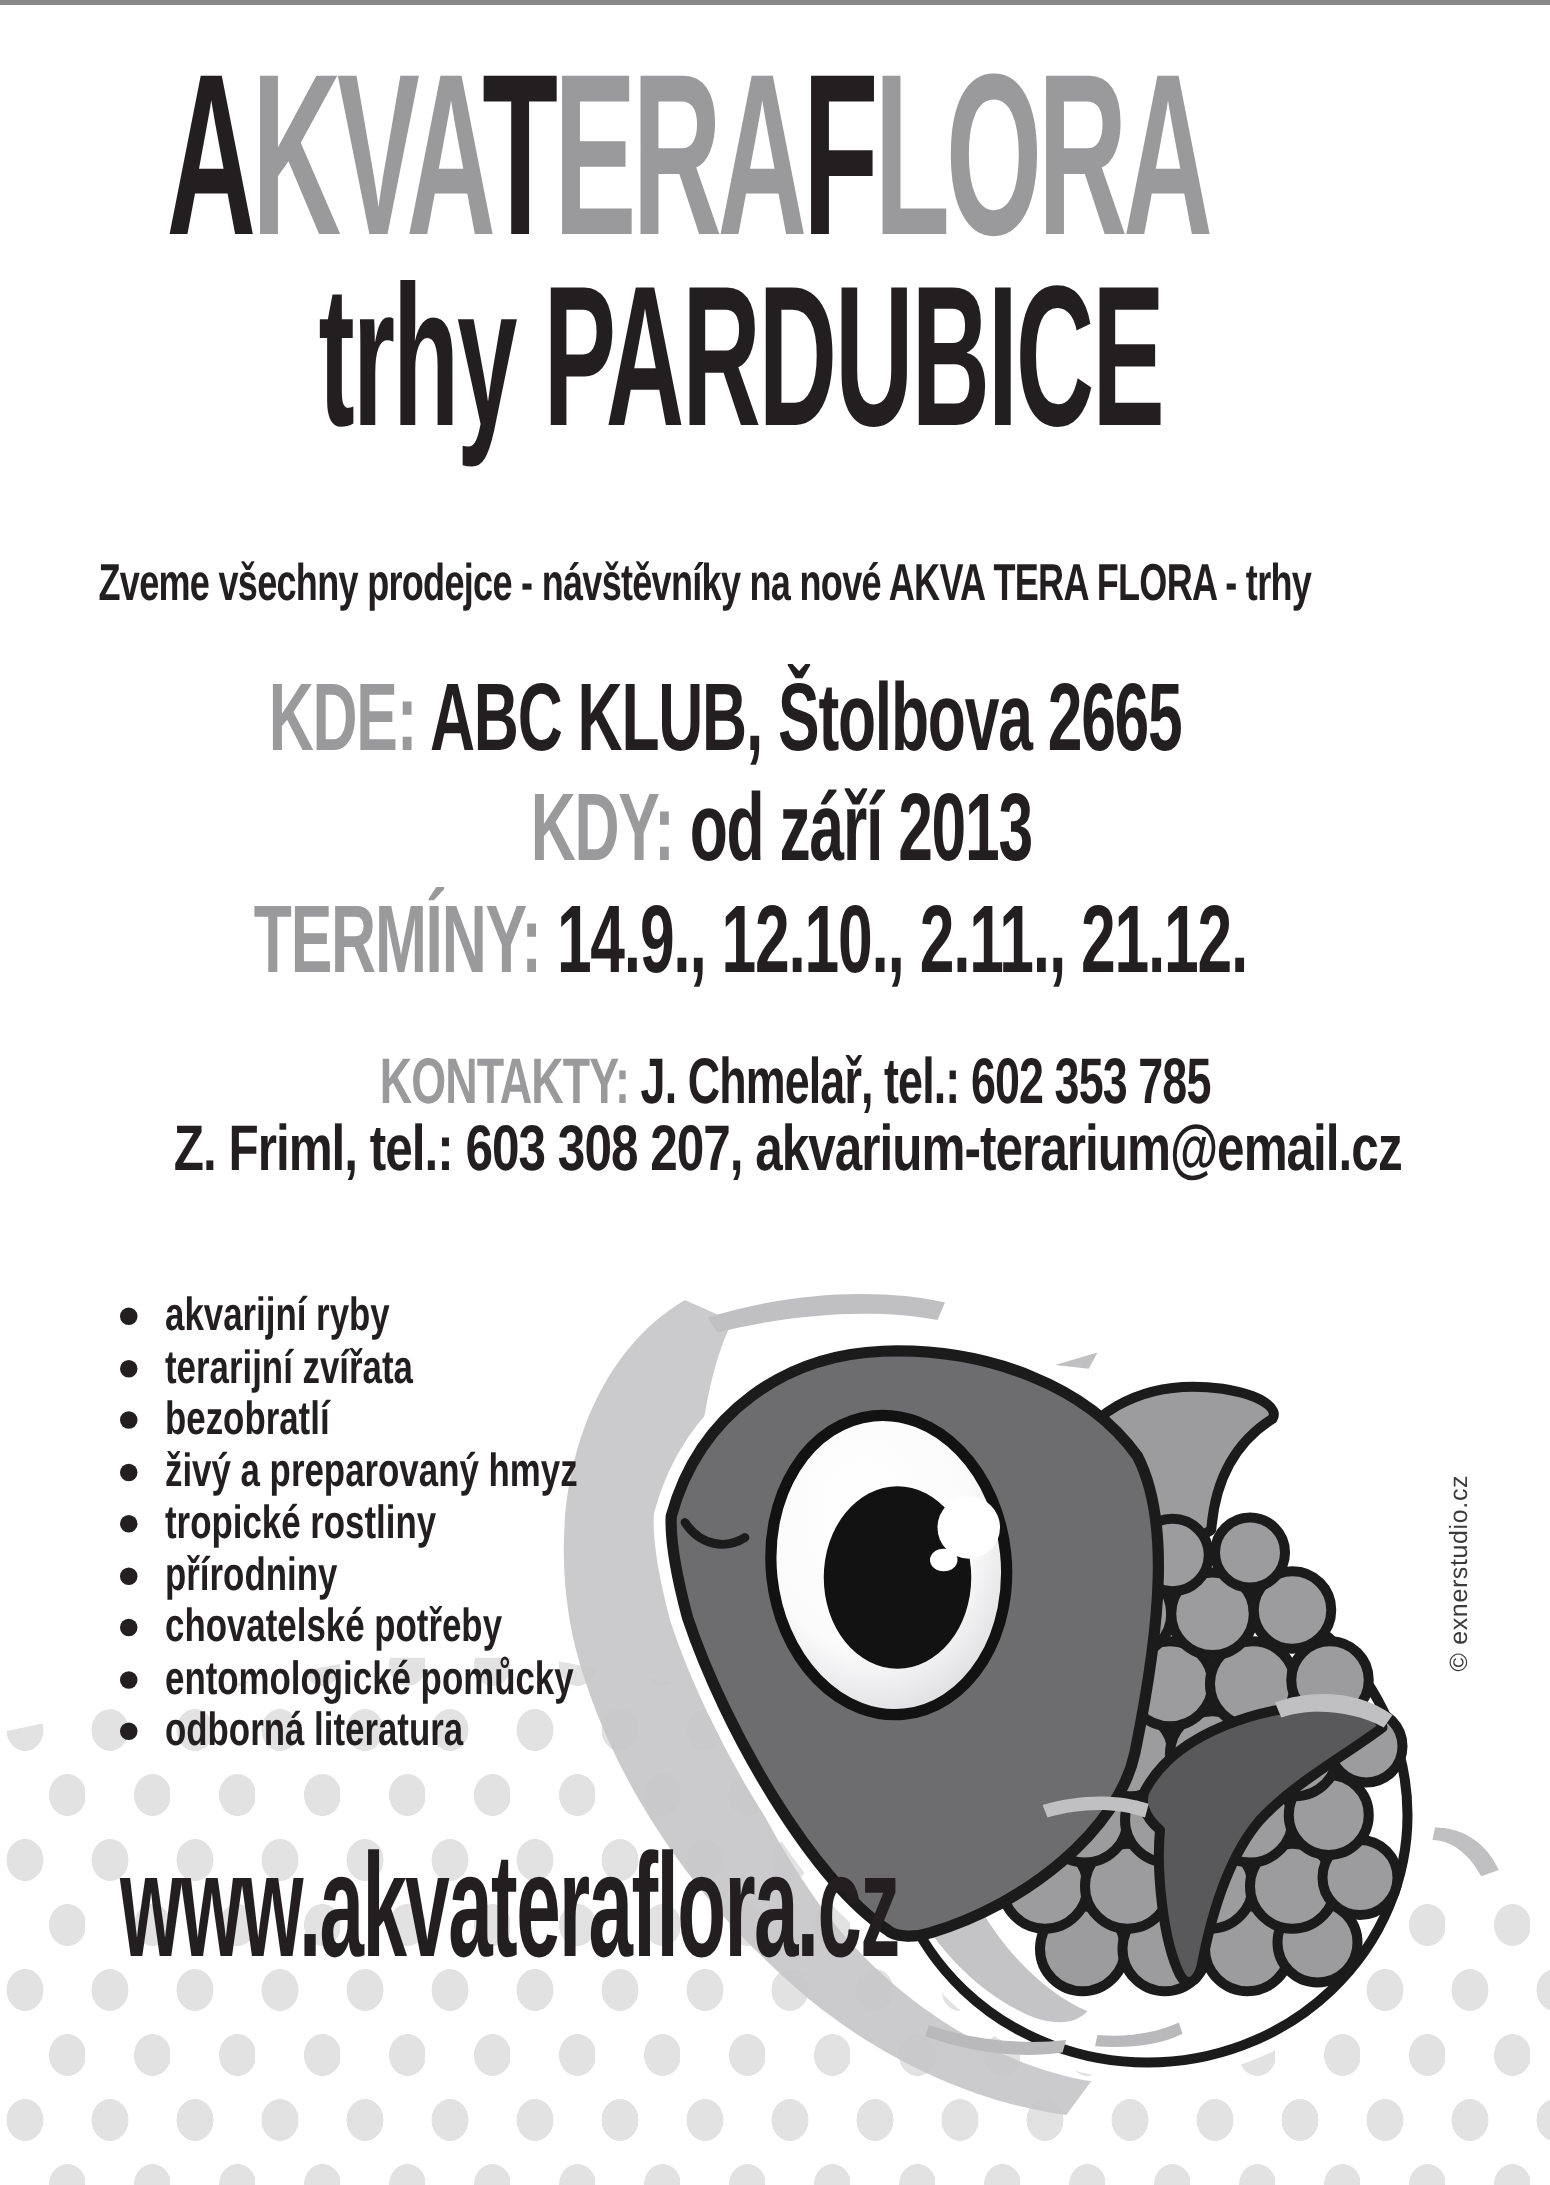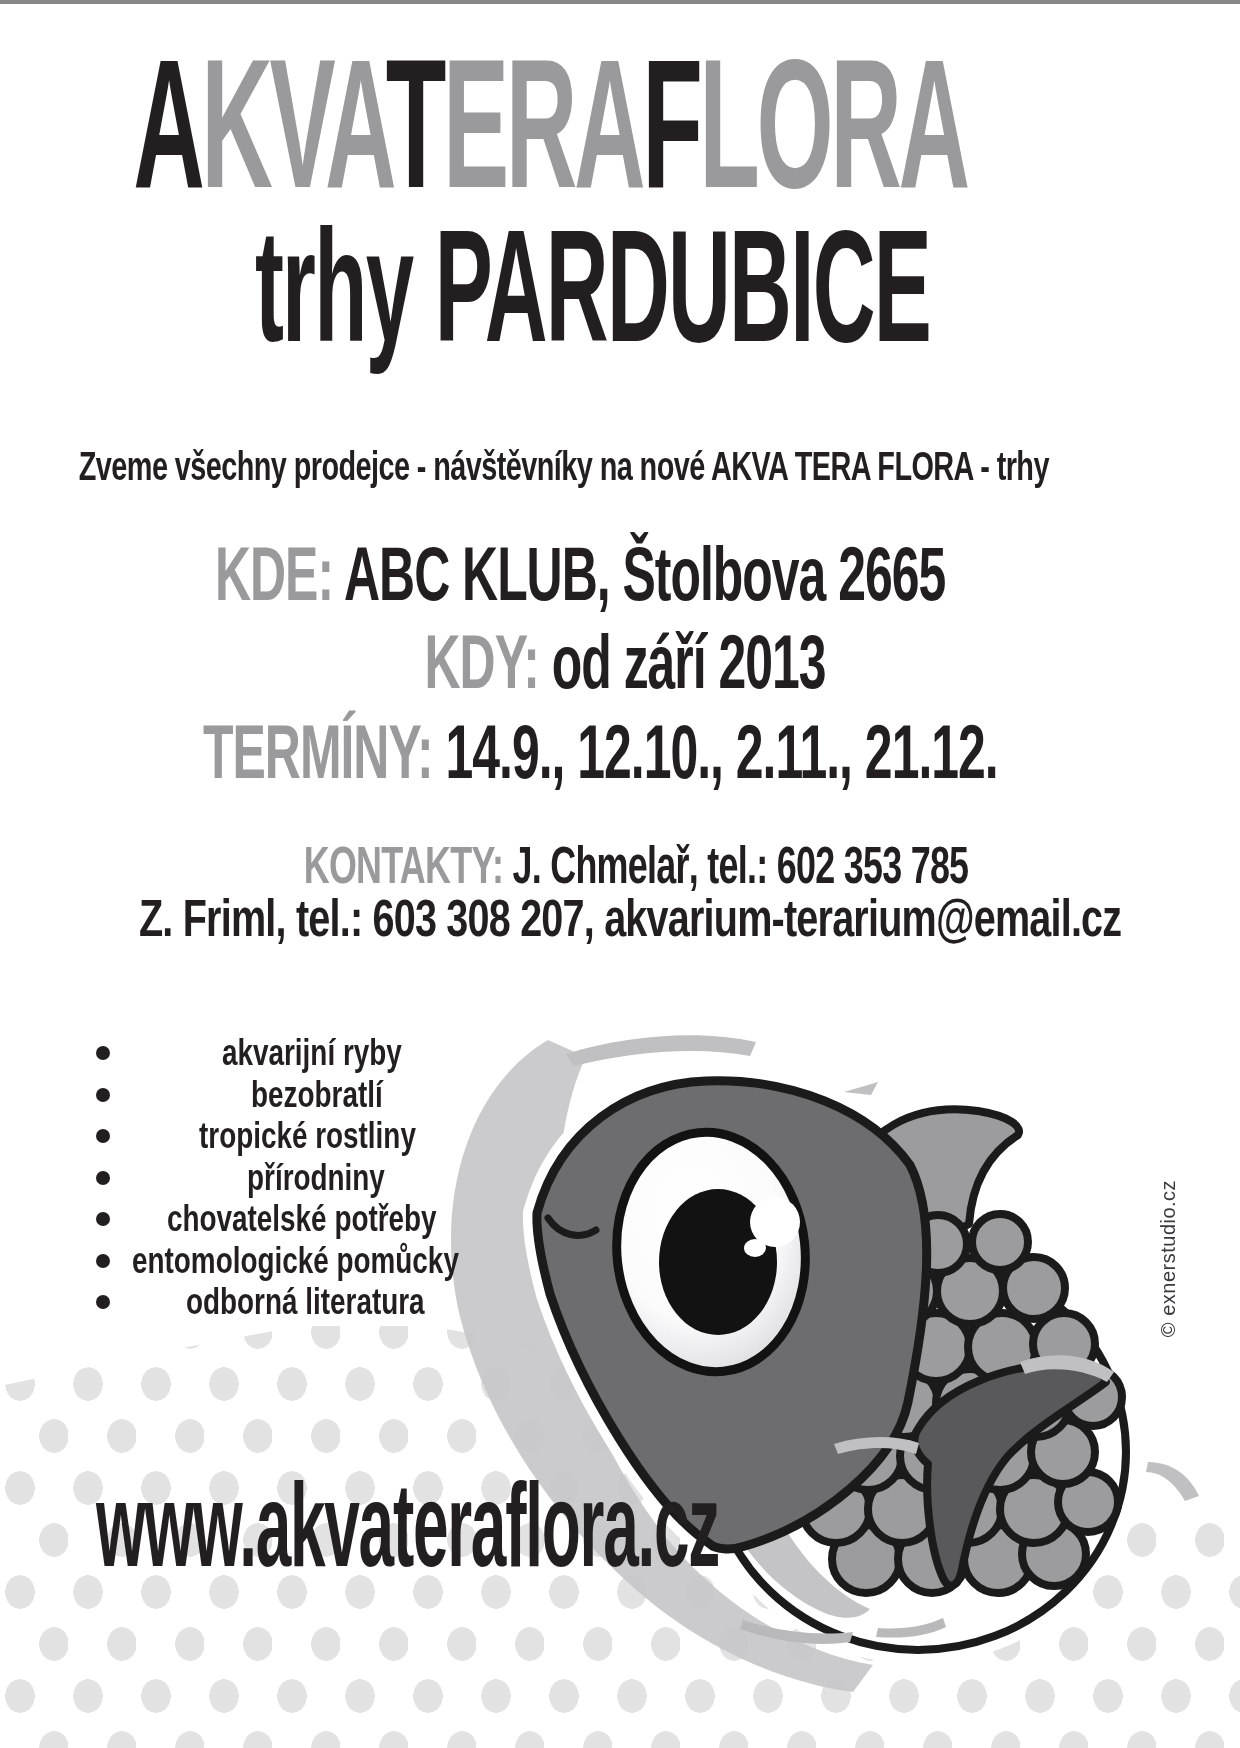--- a/index.html
+++ b/index.html
@@ -44,21 +44,21 @@
   .info{font-size:64px;}
   .info>span{transform:scale(.78,1.2);}
   .k1{top:835px;left:16px;font-size:46px;}
   .k1>span{transform:scale(.78,1.12);}
   .k2{top:888px;left:10px;font-size:46px;}
   .k2>span{transform:scale(.86,1.12);}
   .lbl{color:var(--accent-gray);}
   .val{color:var(--ink);}
   .c-ink{color:var(--ink);} .c-gray{color:var(--accent-gray);}
   
-  .offer{position:absolute;left:88px;top:1028px;margin:0;padding:0;z-index:3;text-align:center;}
+  .offer{position:absolute;left:88px;top:1028px;margin:0;padding:0;z-index:3;}
   .offer li{
     list-style:none;position:relative;height:41.5px;line-height:41.5px;
     padding-left:44px;font-size:34px;font-weight:bold;white-space:nowrap;
   }
   .offer li::before{
     content:"";position:absolute;left:8px;top:14px;width:14px;height:14px;
     border-radius:50%;background:var(--ink);
   }
   .offer li>span{display:inline-block;transform:scale(.82,1.1);transform-origin:left center;}
   
@@ -132,21 +132,23 @@
       <span class="lbl">KONTAKTY:</span>
       <span class="val">J. Chmelař, tel.: 602 353 785</span>
     </span>
   </div>
   <div class="line k2">
     <span class="val">Z. Friml, tel.: 603 308 207, akvarium-terarium@email.cz</span>
   </div>
 
   <ul class="offer">
     <li><span>akvarijní ryby</span></li>
+    <li><span>terarijní zvířata</span></li>
     <li><span>bezobratlí</span></li>
+    <li><span>živý a preparovaný hmyz</span></li>
     <li><span>tropické rostliny</span></li>
     <li><span>přírodniny</span></li>
     <li><span>chovatelské potřeby</span></li>
     <li><span>entomologické pomůcky</span></li>
     <li><span>odborná literatura</span></li>
   </ul>
 
   <svg class="fish" viewBox="0 0 824 624" xmlns="http://www.w3.org/2000/svg" aria-hidden="true">
     <defs>
       <radialGradient id="eyeg" cx="42%" cy="33%" r="78%">

